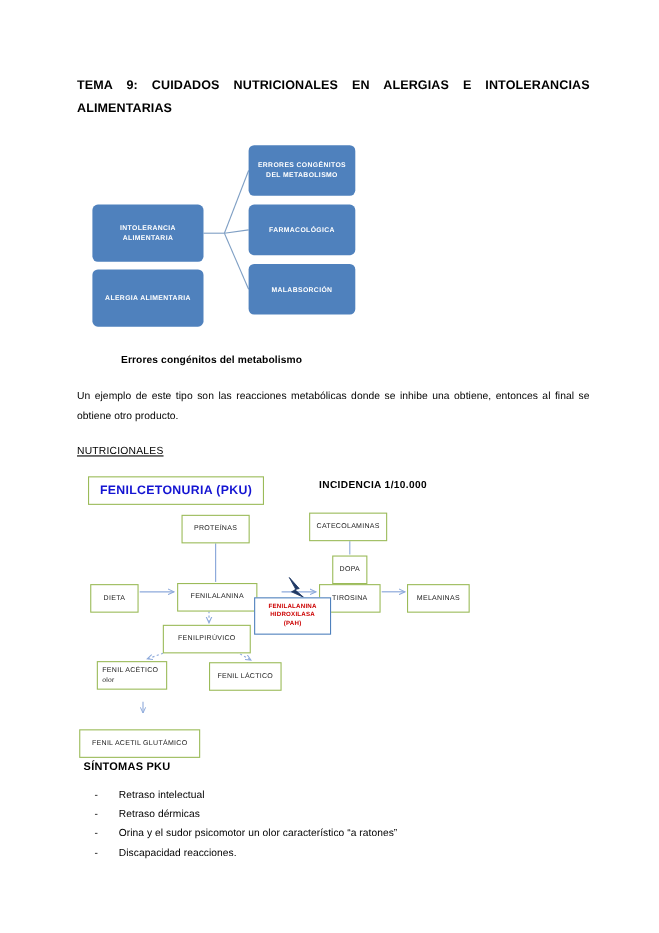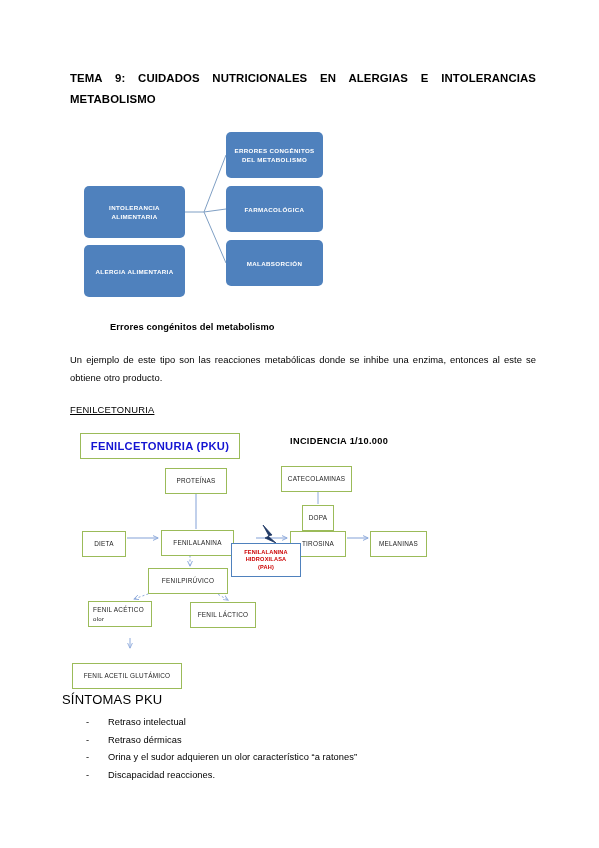--- a/index.html
+++ b/index.html
@@ -87,58 +87,58 @@
     position:absolute;left:231px;top:543px;width:70px;height:34px;
     box-sizing:border-box;border:1.2px solid #4f81bd;background:#ffffff;
     color:#cc0000;font-size:5.6px;font-weight:bold;letter-spacing:.2px;
     display:flex;flex-direction:column;align-items:center;justify-content:center;
     line-height:7.6px;text-align:center;
   }
   .svg-layer{position:absolute;left:0;top:0;width:599px;height:848px;}
 
   
   .sintomas{
-    position:absolute;left:62px;top:692px;
-    font-size:13px;font-weight:normal;letter-spacing:.2px;
+    position:absolute;left:76px;top:692px;
+    font-size:10px;font-weight:bold;letter-spacing:.2px;
   }
   .bullets{position:absolute;left:86px;top:714px;width:440px;}
   .bullets .row{
     display:flex;font-size:9.3px;line-height:17.5px;letter-spacing:.05px;
   }
   .bullets .dash{width:22px;flex:0 0 22px;}
 </style>
 </head>
 <body>
 
 <div class="page">
 
   <div class="doc-title">
     <span class="l1">TEMA 9: CUIDADOS NUTRICIONALES EN ALERGIAS E INTOLERANCIAS</span>
-    <span class="l2">METABOLISMO</span>
+    <span class="l2">ALIMENTARIAS</span>
   </div>
 
   <svg class="svg-layer">
     <line x1="185" y1="212" x2="204" y2="212" stroke="#7f9fc4" stroke-width="1"></line>
     <line x1="204" y1="212" x2="226" y2="155" stroke="#7f9fc4" stroke-width="1"></line>
     <line x1="204" y1="212" x2="226" y2="209" stroke="#7f9fc4" stroke-width="1"></line>
     <line x1="204" y1="212" x2="226" y2="263" stroke="#7f9fc4" stroke-width="1"></line>
   </svg>
 
   <div class="bluechart">
     <div class="bluebox" id="bb-intolerancia">INTOLERANCIA ALIMENTARIA</div>
     <div class="bluebox" id="bb-alergia">ALERGIA ALIMENTARIA</div>
     <div class="bluebox" id="bb-errores">ERRORES CONGÉNITOS DEL METABOLISMO</div>
     <div class="bluebox" id="bb-farmaco">FARMACOLÓGICA</div>
     <div class="bluebox" id="bb-malabs">MALABSORCIÓN</div>
   </div>
 
   <div class="subhead">Errores congénitos del metabolismo</div>
-  <div class="para">Un ejemplo de este tipo son las reacciones metabólicas donde se inhibe una enzima, entonces al este se obtiene otro producto.</div>
-
-  <div class="sec-head">FENILCETONURIA</div>
+  <div class="para">Un ejemplo de este tipo son las reacciones metabólicas donde se inhibe una obtiene, entonces al final se obtiene otro producto.</div>
+
+  <div class="sec-head">NUTRICIONALES</div>
 
   <div class="pku">
 
     <svg class="svg-layer">
       <defs>
         <marker id="ah" markerWidth="6" markerHeight="6" refX="5" refY="3" orient="auto">
           <path d="M0,0.6 L5.2,3 L0,5.4" fill="none" stroke="#8eaadb" stroke-width="0.9"></path>
         </marker>
         <marker id="ahd" markerWidth="6" markerHeight="6" refX="5" refY="3" orient="auto">
           <path d="M0,0.6 L5.2,3 L0,5.4" fill="none" stroke="#8eaadb" stroke-width="0.9"></path>
@@ -200,21 +200,21 @@
     <div class="row">
       <span class="dash">-</span>
       <span>Retraso intelectual</span>
     </div>
     <div class="row">
       <span class="dash">-</span>
       <span>Retraso dérmicas</span>
     </div>
     <div class="row">
       <span class="dash">-</span>
-      <span>Orina y el sudor adquieren un olor característico “a ratones”</span>
+      <span>Orina y el sudor psicomotor un olor característico “a ratones”</span>
     </div>
     <div class="row">
       <span class="dash">-</span>
       <span>Discapacidad reacciones.</span>
     </div>
   </div>
 
 </div>
 
 </body></html>

